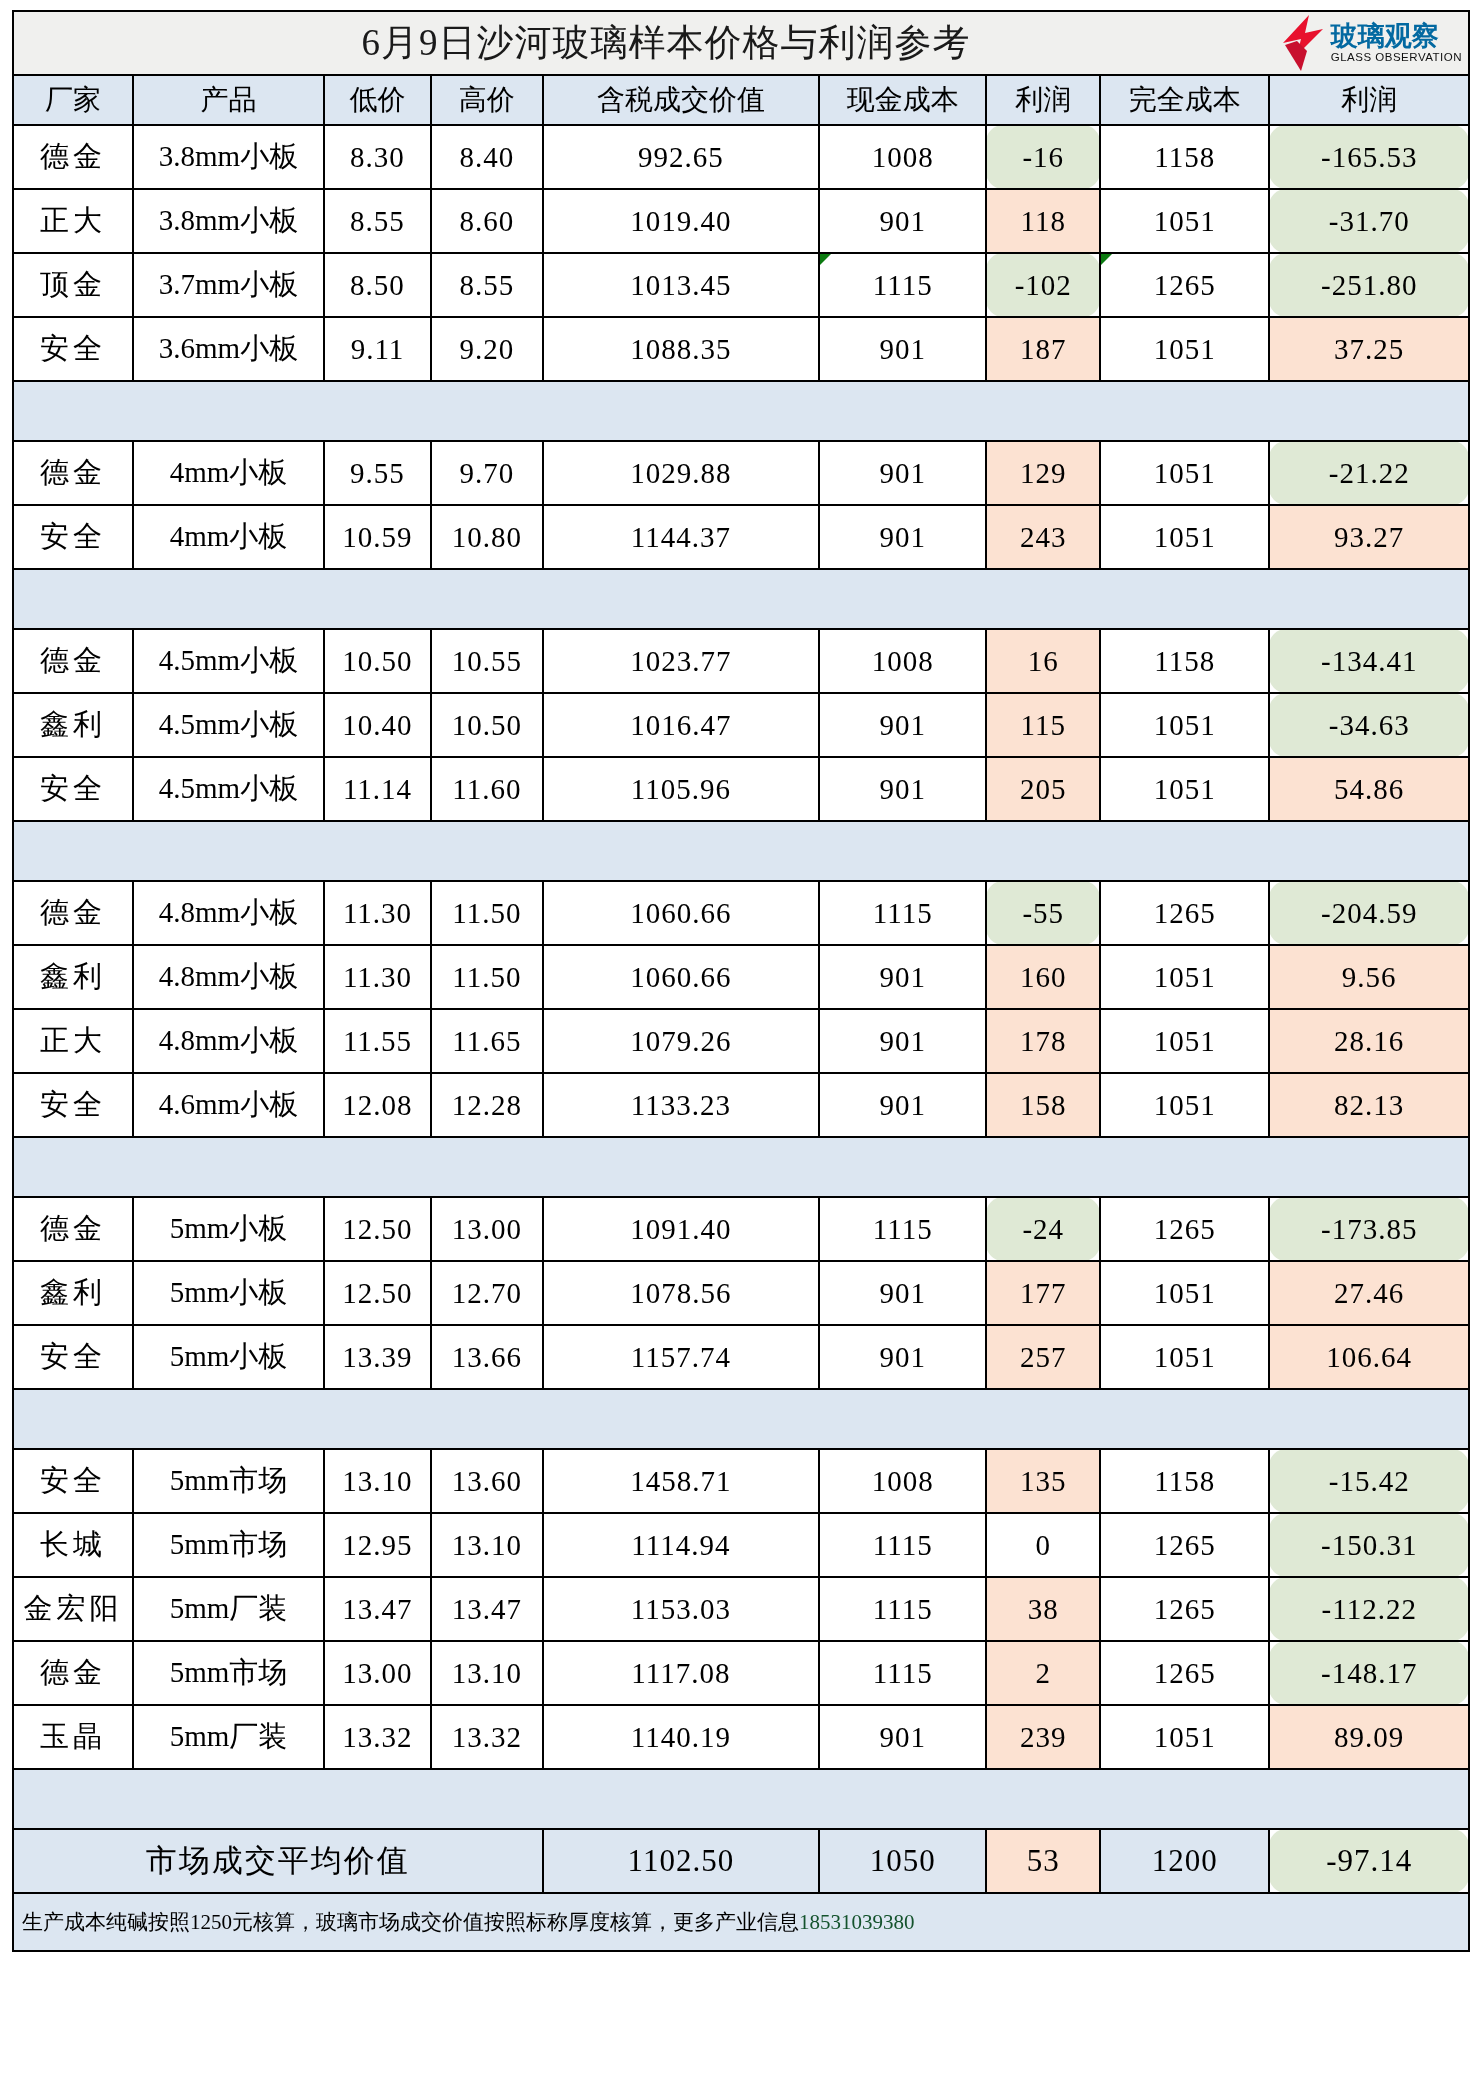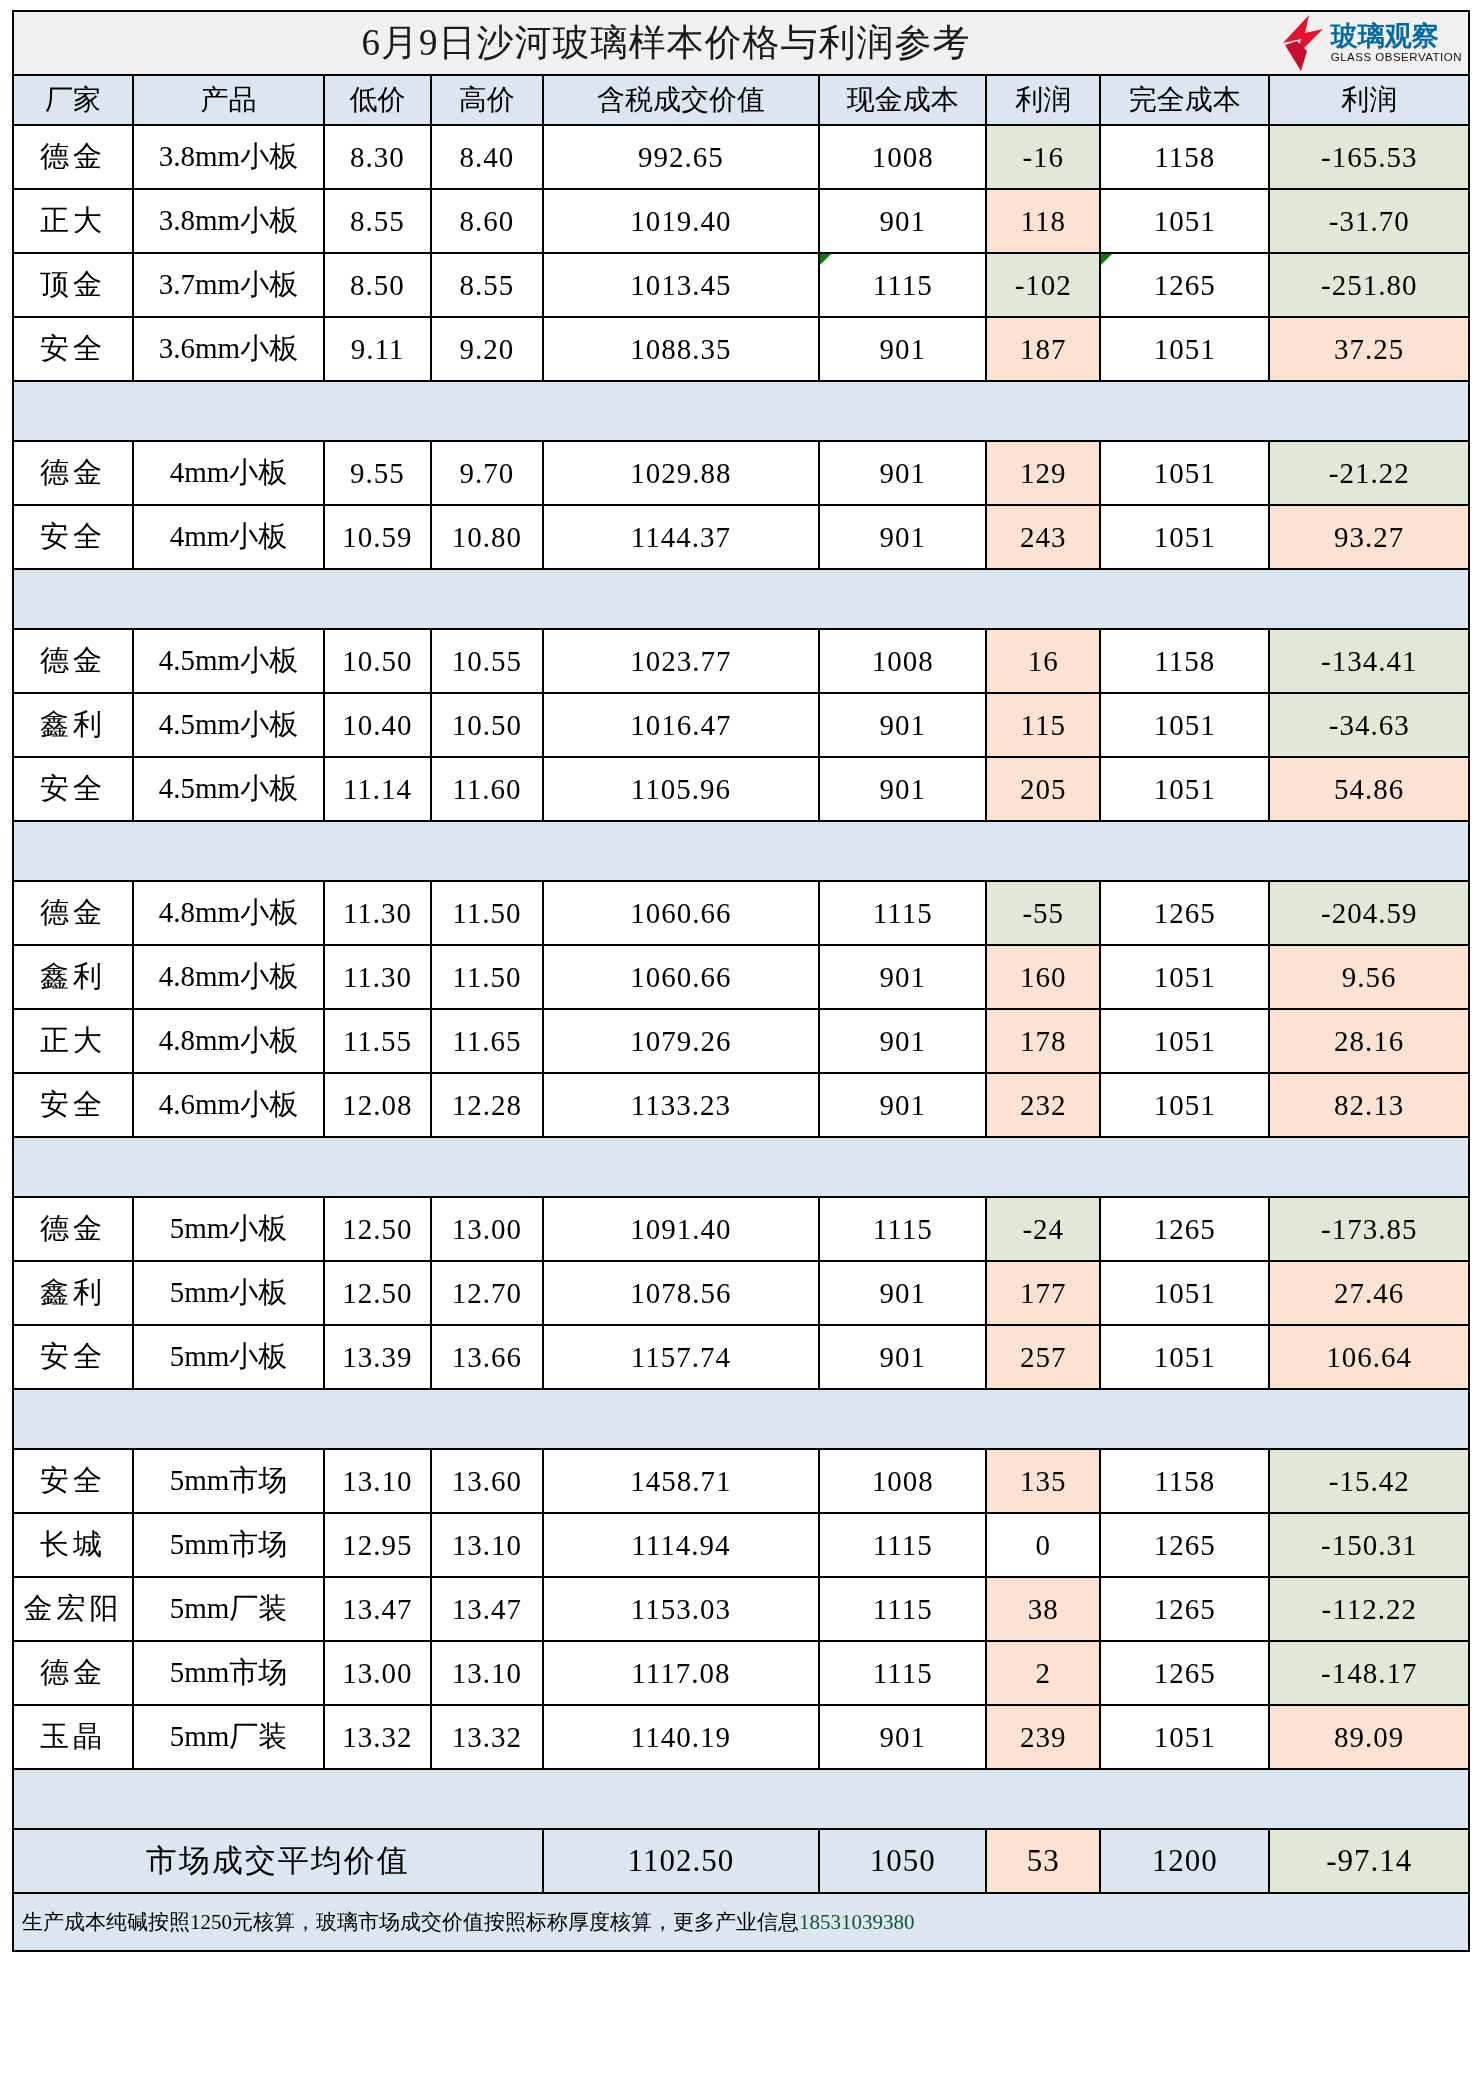--- a/index.html
+++ b/index.html
@@ -103,21 +103,21 @@
   tr.data-row td {
     height: 62px;
     font-size: 29px;
     background: #ffffff;
   }
   td.cell-maker { font-size: 29px; letter-spacing: 4px; }
   td.cell-product { font-size: 24px; margin-left: 39px; }
   td.num { font-size: 29px; letter-spacing: 1px; }
 
   .pos { background: #fce2d2 !important; }
-  .neg { background: #dfe9d5 !important; }
+  .neg { background: #dfe9d5 !important; border-radius: 17px; }
 
   
   td.marked { position: relative; }
   td.marked::after {
     content: "";
     position: absolute;
     top: 0;
     left: 0;
     width: 0;
     height: 0;
@@ -339,21 +339,21 @@
           <td class="num">1051</td>
           <td class="num pos">28.16</td>
         </tr>
         <tr class="data-row">
           <td class="cell-maker">安全</td>
           <td class="cell-product">4.6mm小板</td>
           <td class="num">12.08</td>
           <td class="num">12.28</td>
           <td class="num">1133.23</td>
           <td class="num">901</td>
-          <td class="num pos">232</td>
+          <td class="num pos">158</td>
           <td class="num">1051</td>
           <td class="num pos">82.13</td>
         </tr>
         <tr class="spacer-row">
           <td colspan="9"></td>
         </tr>
         <tr class="data-row">
           <td class="cell-maker">德金</td>
           <td class="cell-product">5mm小板</td>
           <td class="num">12.50</td>

